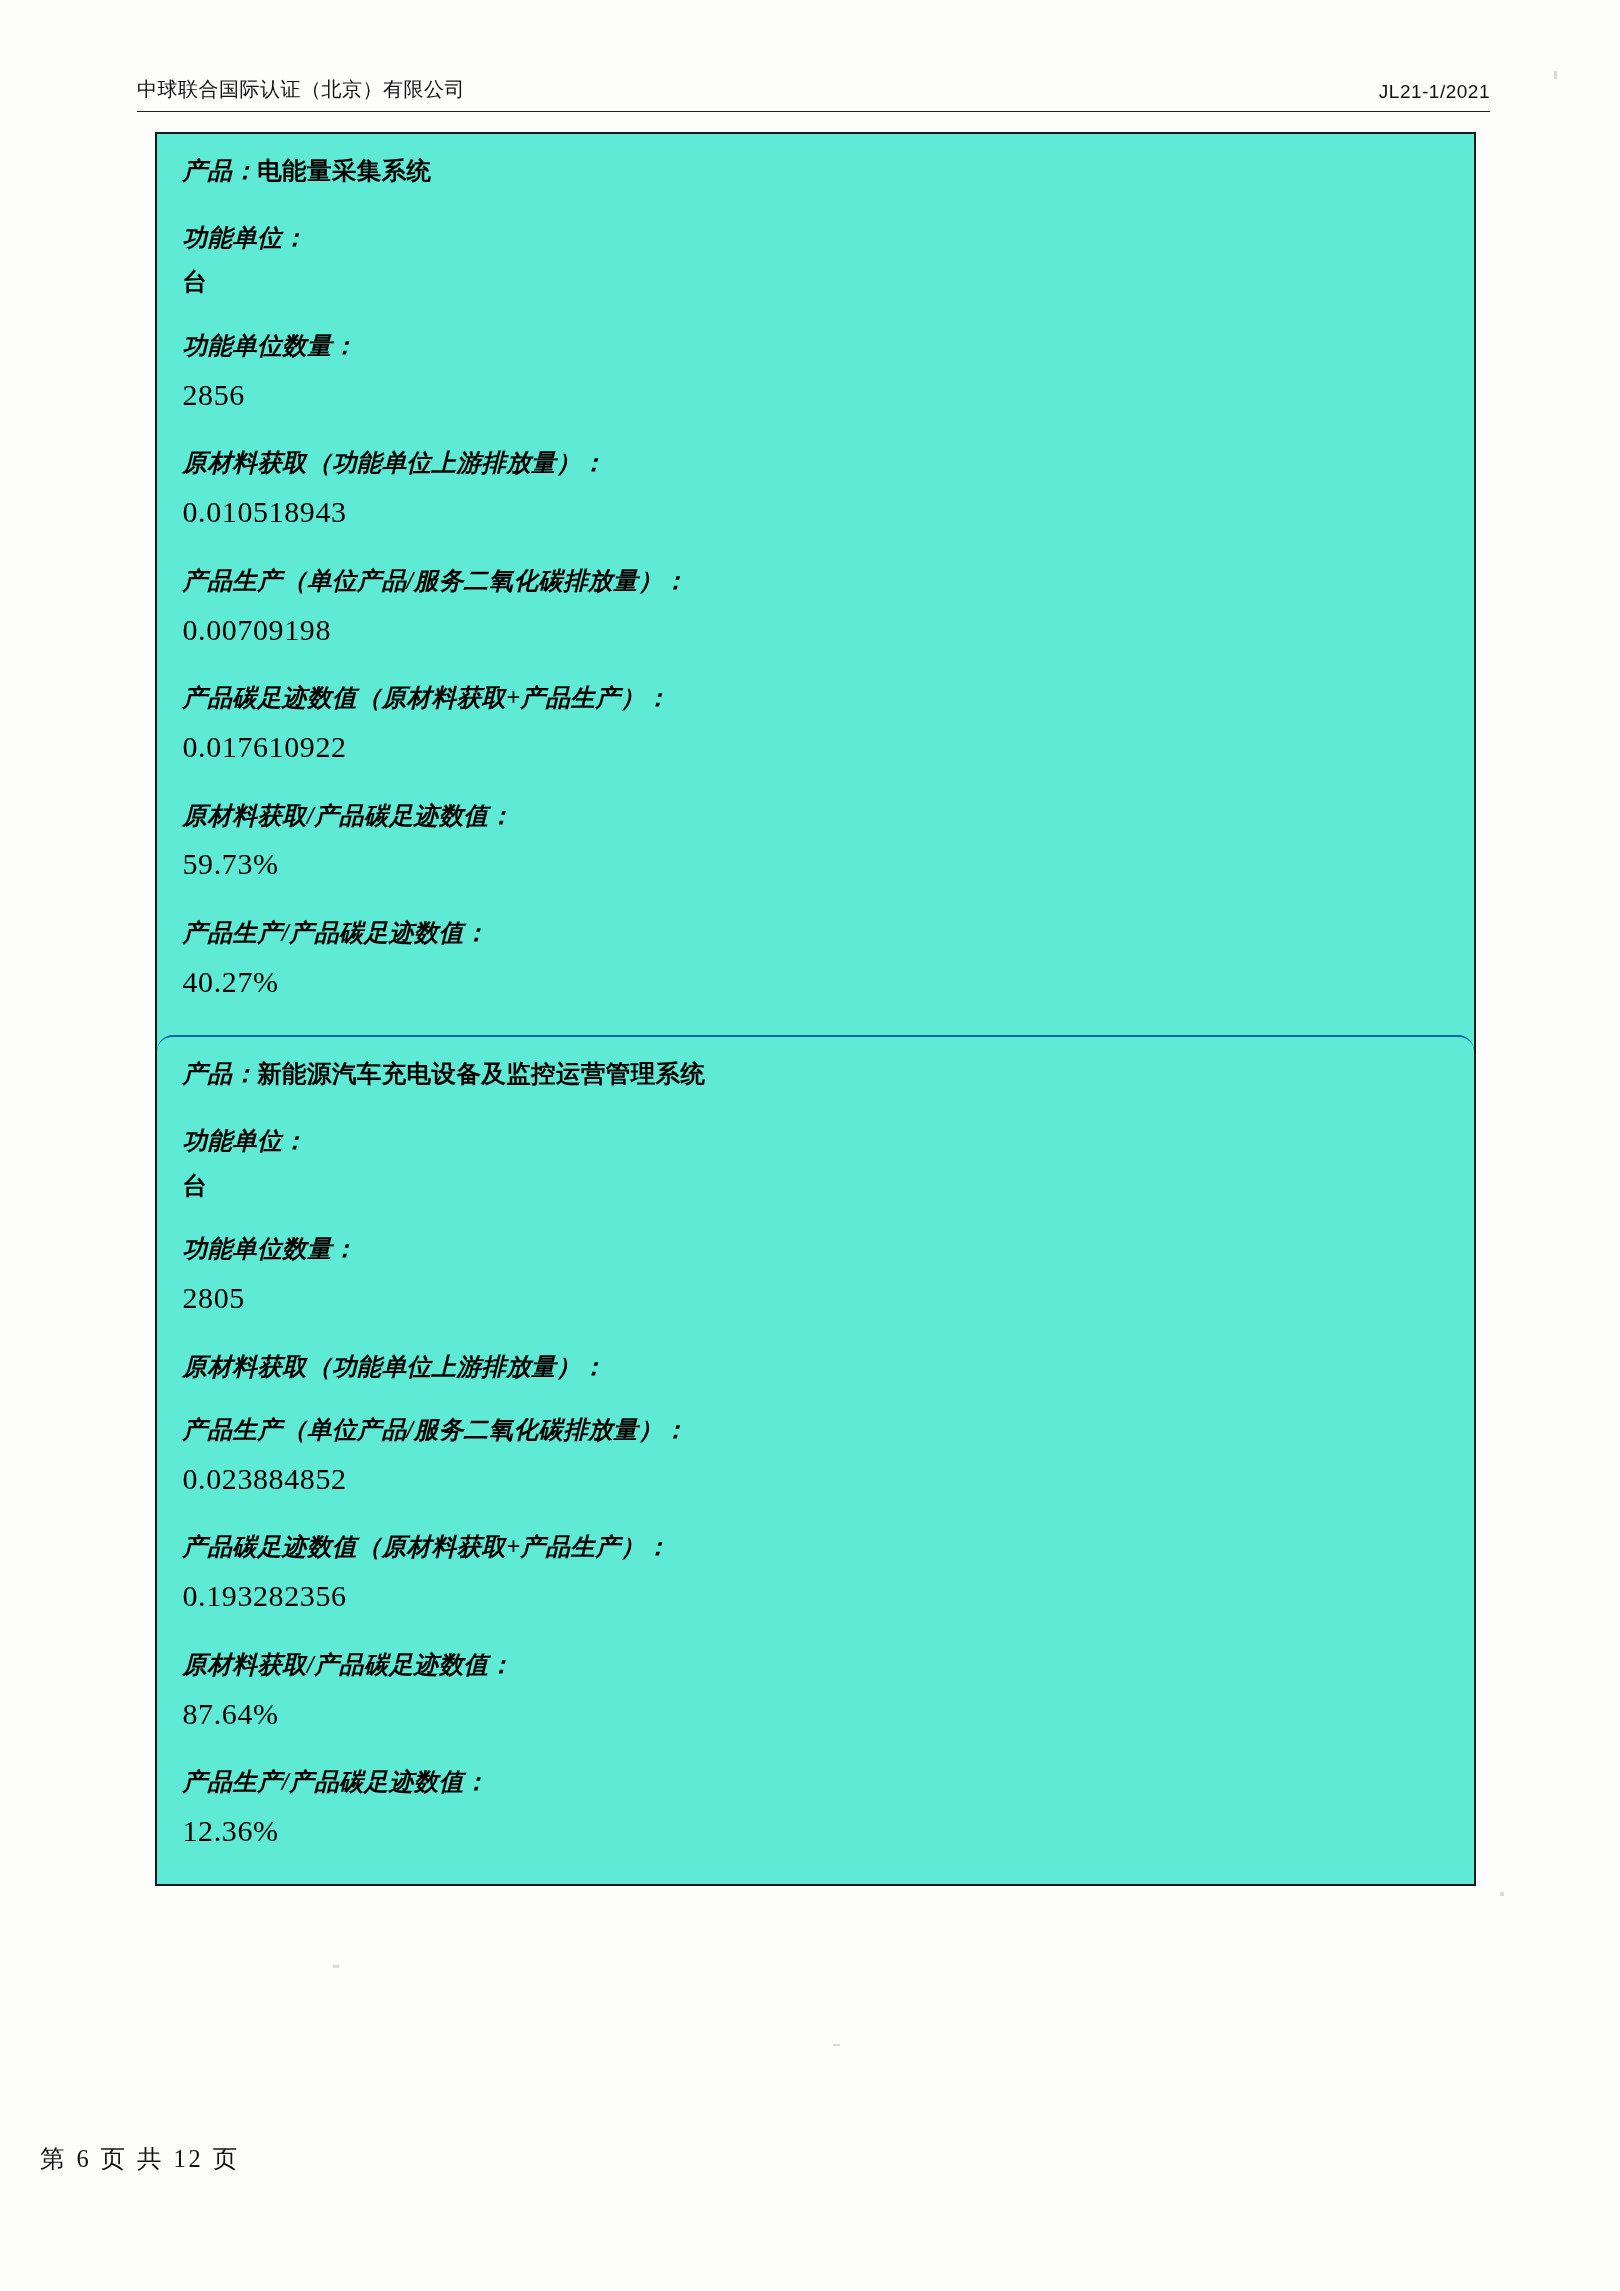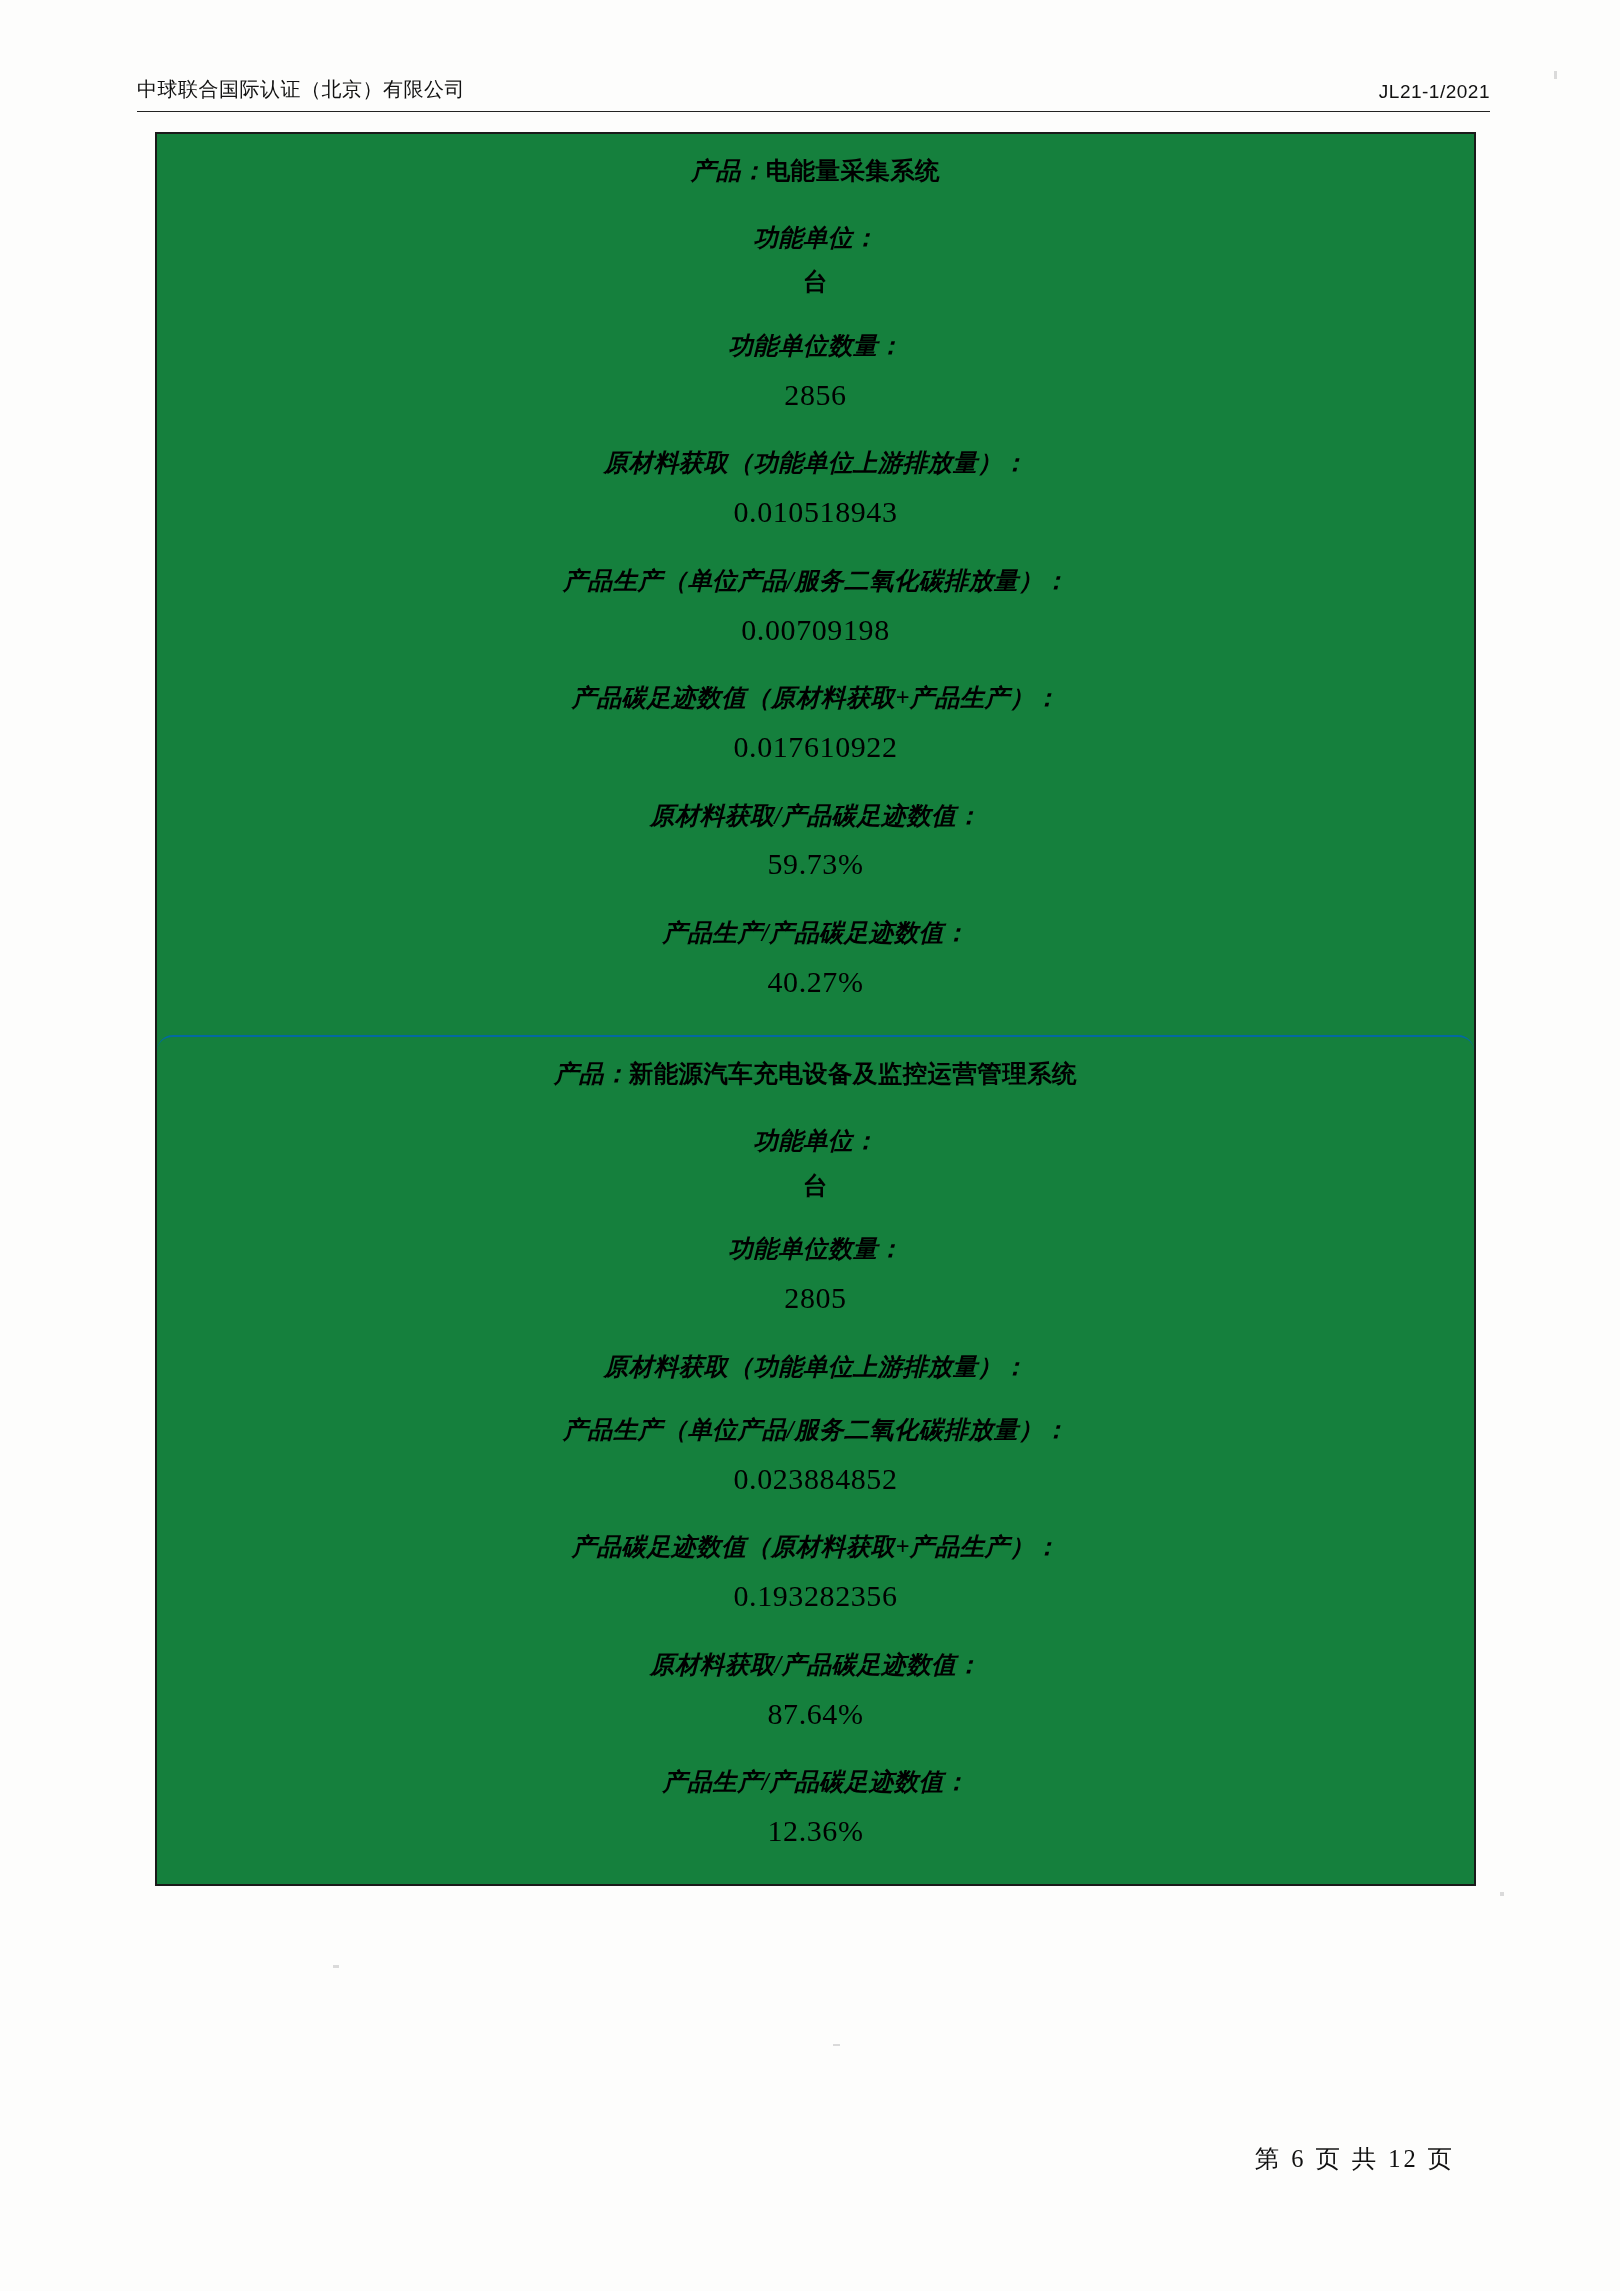--- a/index.html
+++ b/index.html
@@ -57,22 +57,21 @@
   }
 
   
   .doc-box {
     position: absolute;
     left: 155px;
     top: 132px;
     width: 1321px;
     border: 2px solid #1a1a1a;
     box-sizing: border-box;
-    background: #15803d;
-    text-align: center;
+    background: #5eead4;
   }
   .section {
     padding: 17.6px 0 25.5px 0;
     box-sizing: border-box;
   }
   .section + .section {
     border-top: 2px solid #0369a1;
     border-radius: 16px;
   }
 
@@ -116,25 +115,26 @@
     font-style: normal;
     font-weight: bold;
   }
 
   
   .footer {
     position: absolute;
     left: 0;
     top: 2142px;
     width: 1455px;
-    text-align: right;
+    text-align: left;
     font-family: "Liberation Serif", serif;
     font-size: 24.5px;
     letter-spacing: 2.9px;
     color: #111;
+    padding-left: 40px;
   }
 
   
   .speck {
     position: absolute;
     background: #bdbdbd;
     opacity: 0.55;
   }
 </style>
 </head>

